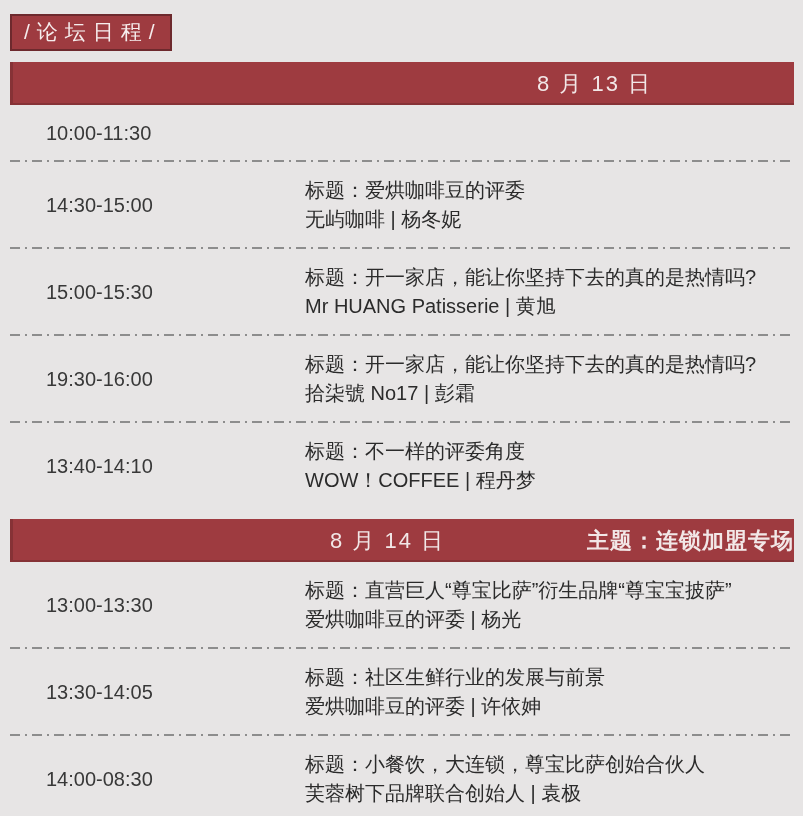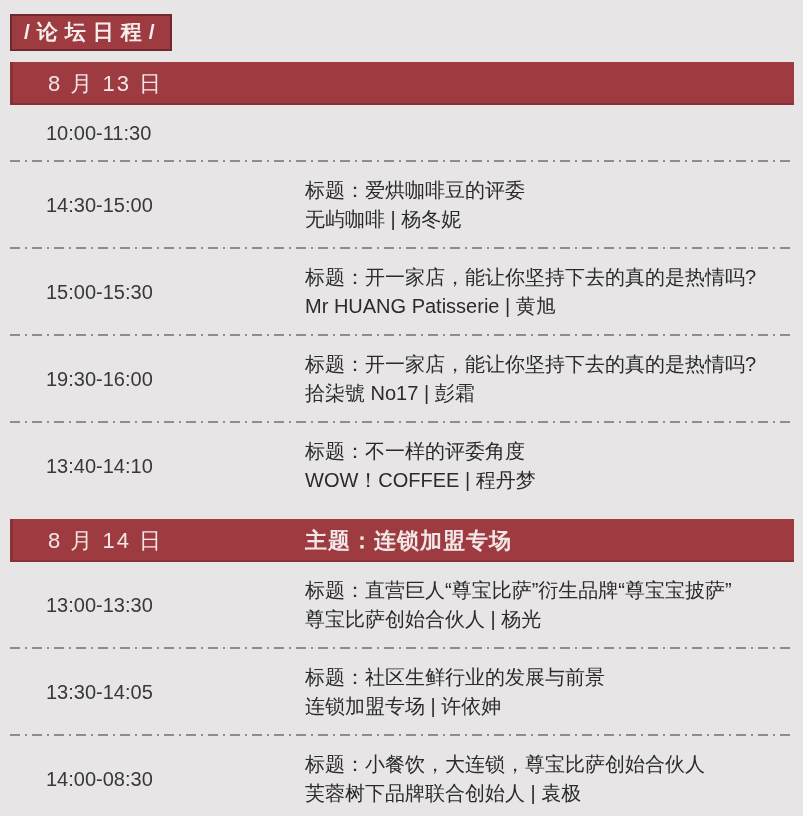--- a/index.html
+++ b/index.html
@@ -10,35 +10,36 @@
     color:#2b2b2b;
     overflow:hidden;
   }
   .container { padding:14px 9px 0 10px; }
 
   .title-box {
     display:inline-block;
     background:#9e3b40;
     color:#f6eded;
     font-size:21px;
-    font-weight:bold;
+    font-weight:normal;
     letter-spacing:7px;
     padding:4px 8px 5px 12px;
     border:2px solid #6d292d;
     line-height:24px;
   }
 
   .section-header {
     display:flex;
     align-items:center;
     background:#9e3b40;
     color:#f2e7e7;
     height:43px;
     margin-top:11px;
     box-shadow: inset 3px -2px 0 rgba(0,0,0,0.15);
+    justify-content: flex-end;
   }
   .section-date {
     width:295px;
     padding-left:38px;
     box-sizing:border-box;
     font-size:22px;
     letter-spacing:2px;
     flex:0 0 auto;
   }
   .section-theme {
@@ -115,29 +116,29 @@
         </div>
       </div>
       <div class="section-header">
         <div class="section-date">8 月 14 日</div>
         <div class="section-theme">主题：连锁加盟专场</div>
       </div>
       <div class="row">
         <div class="row-time">13:00-13:30</div>
         <div class="row-content">
           <div class="content-line">标题：直营巨人“尊宝比萨”衍生品牌“尊宝宝披萨”</div>
-          <div class="content-line">尊宝比萨创始合伙人 | 杨光</div>
+          <div class="content-line">爱烘咖啡豆的评委 | 杨光</div>
         </div>
       </div>
       <div class="divider"></div>
       <div class="row">
         <div class="row-time">13:30-14:05</div>
         <div class="row-content">
           <div class="content-line">标题：社区生鲜行业的发展与前景</div>
-          <div class="content-line">连锁加盟专场 | 许依妽</div>
+          <div class="content-line">爱烘咖啡豆的评委 | 许依妽</div>
         </div>
       </div>
       <div class="divider"></div>
       <div class="row">
         <div class="row-time">14:00-08:30</div>
         <div class="row-content">
           <div class="content-line">标题：小餐饮，大连锁，尊宝比萨创始合伙人</div>
           <div class="content-line">芙蓉树下品牌联合创始人 | 袁极</div>
         </div>
       </div>

